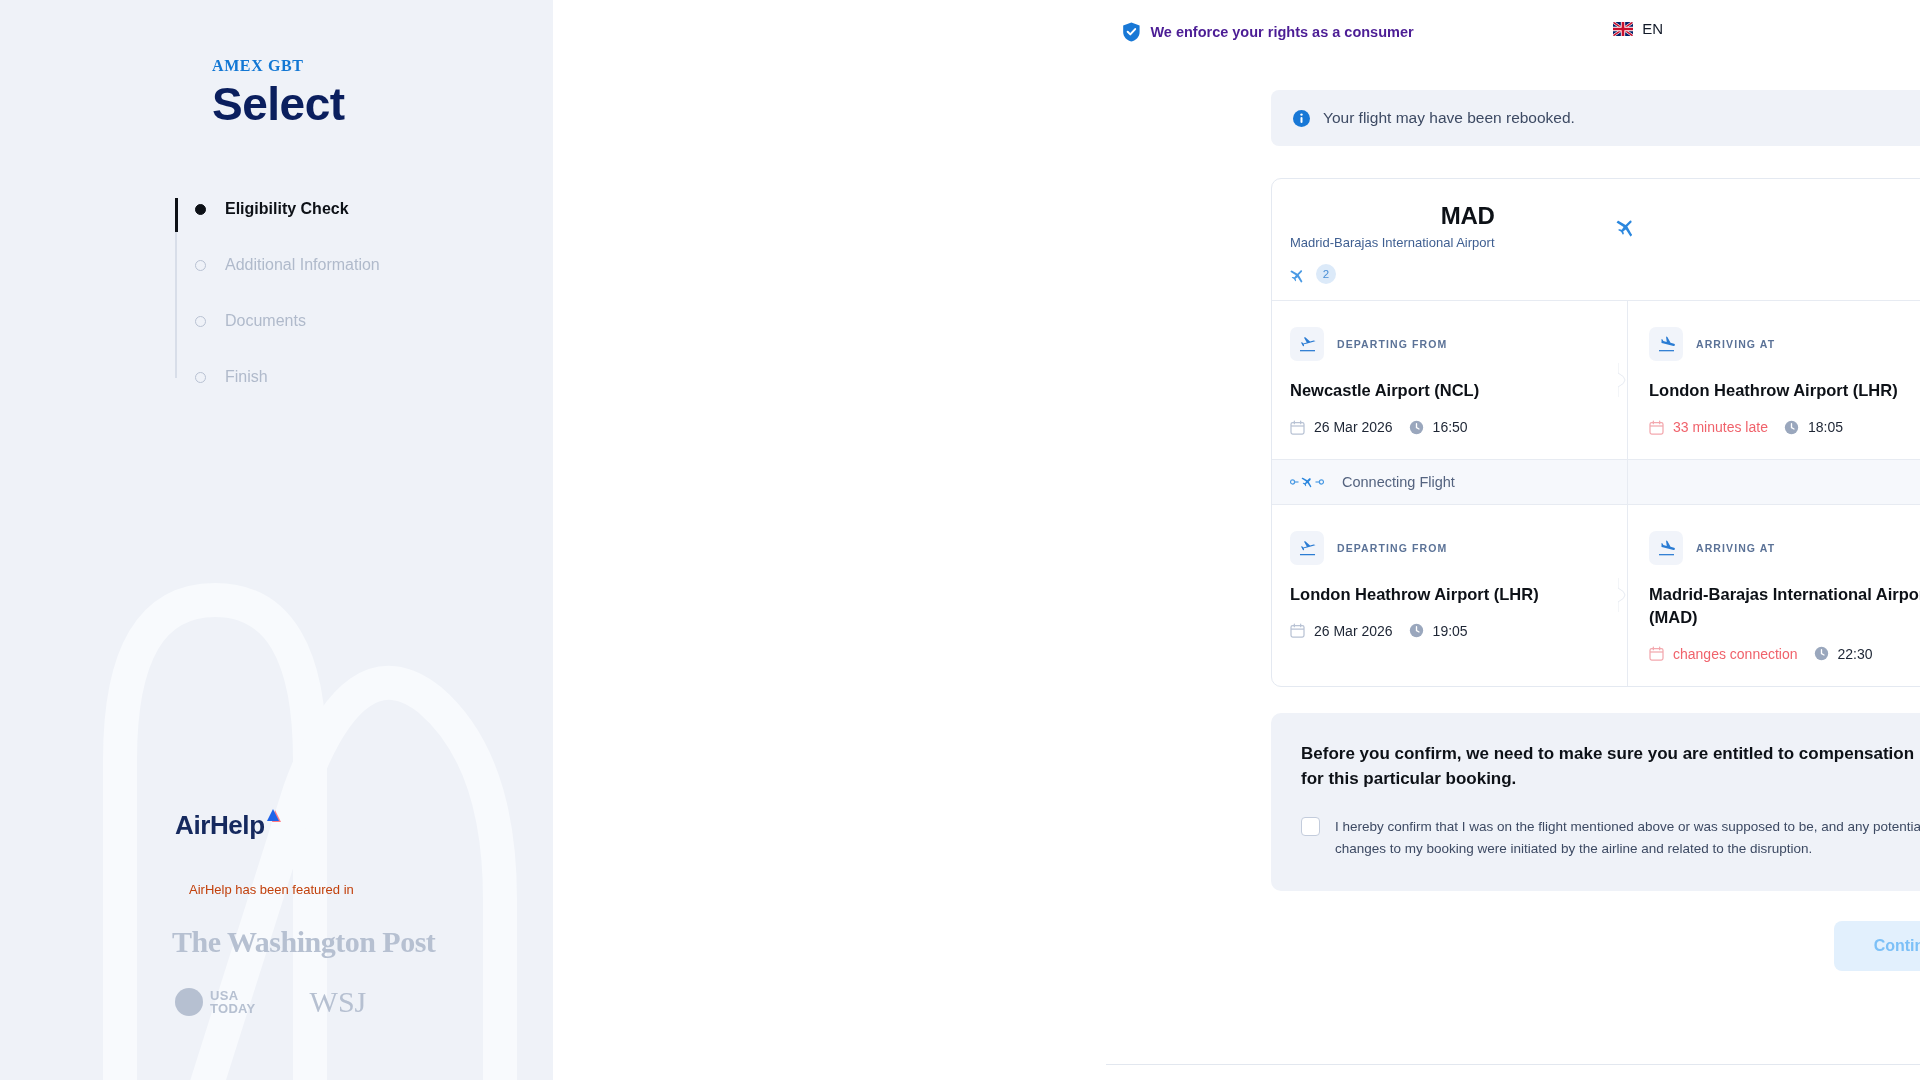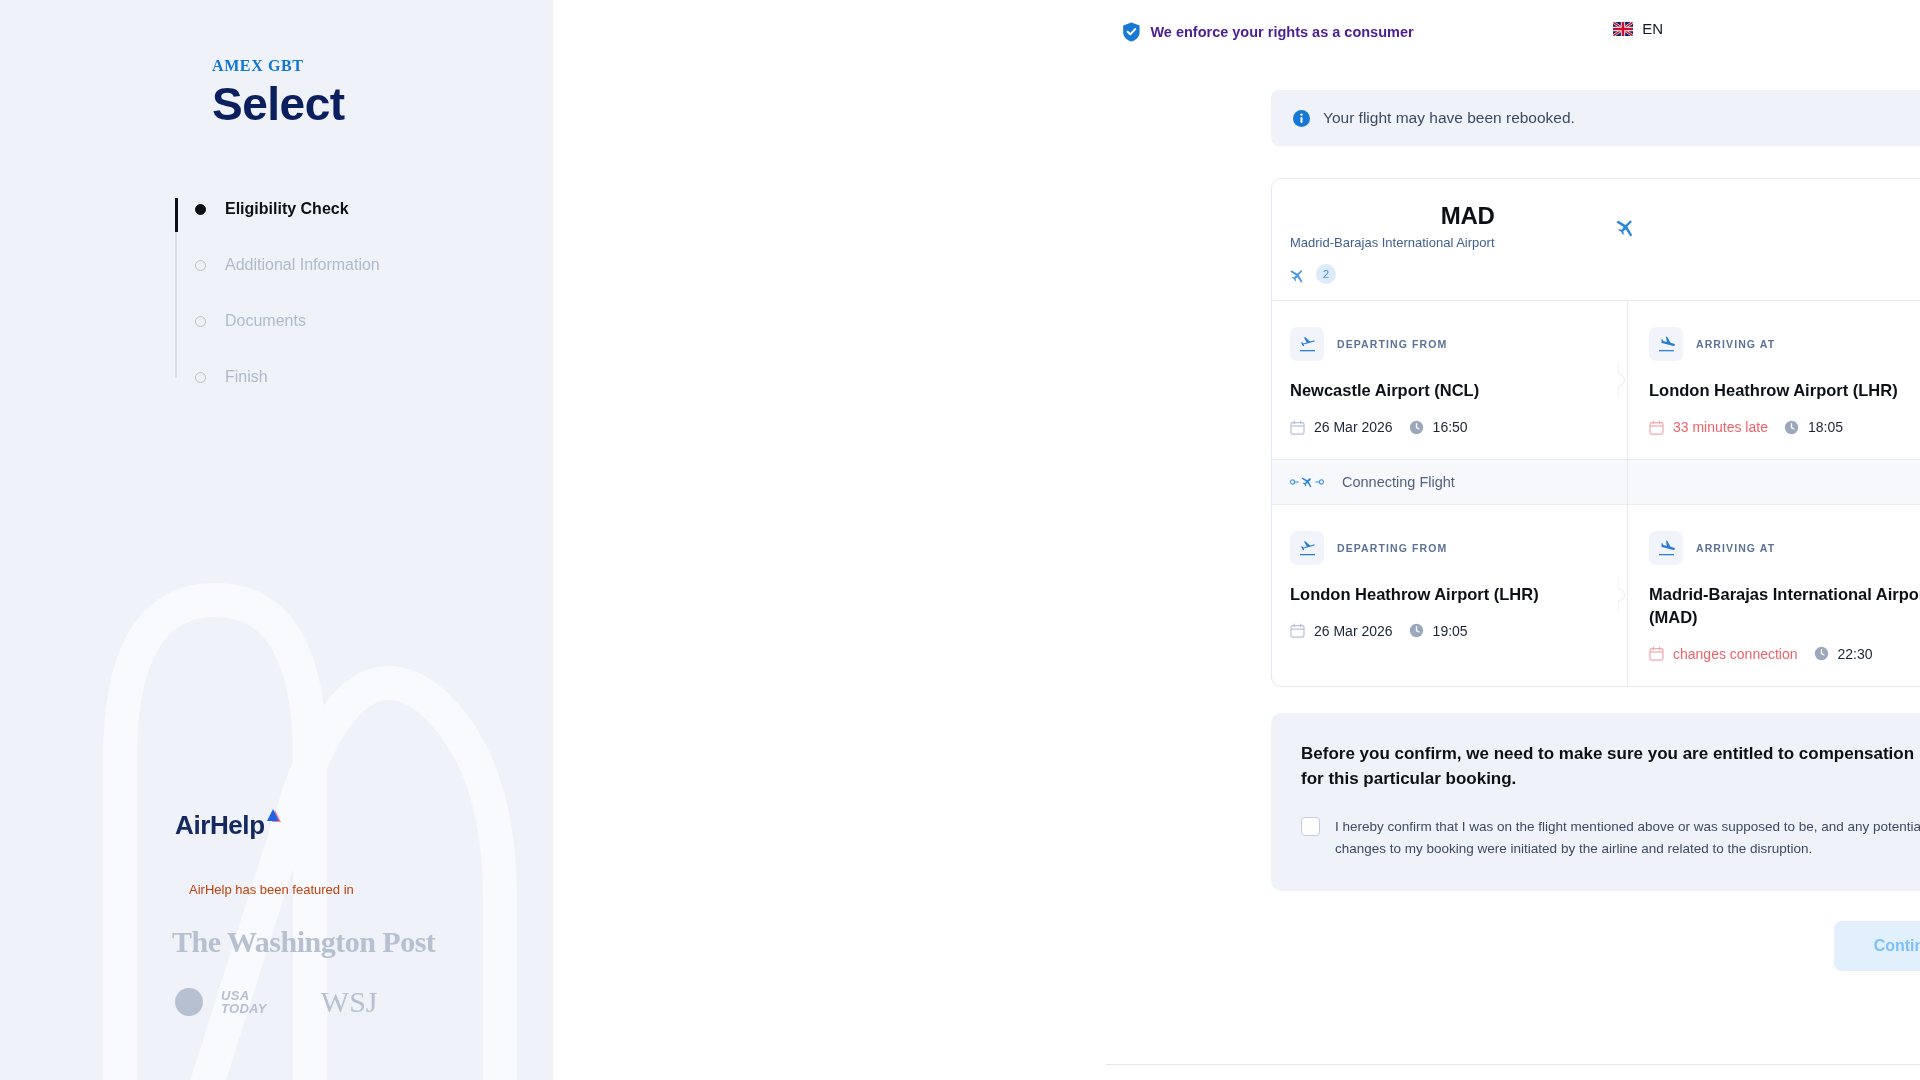--- a/index.html
+++ b/index.html
@@ -67,21 +67,21 @@
     position: absolute; left: 189px; top: 882px;
     font-size: 13px; color: #c2410c;
   }
   .press-wapo {
     position: absolute; left: 172px; top: 925px;
     font-family: "Liberation Serif", "DejaVu Serif", serif;
     font-size: 30px; font-weight: bold; color: #b6c0d1; letter-spacing: -0.5px;
     white-space: nowrap;
   }
   .press-row { position: absolute; left: 175px; top: 985px; display: flex; align-items: center; gap: 54px; }
-  .usatoday { display: flex; align-items: center; gap: 18px; font-style: italic; }
+  .usatoday { display: flex; align-items: center; gap: 7px; }
   .usatoday-dot { width: 28px; height: 28px; border-radius: 50%; background: #b6c0d1; }
   .usatoday-txt { font-size: 13px; font-weight: bold; line-height: 1.02; color: #b6c0d1; letter-spacing: .3px; }
   .wsj {
     font-family: "Liberation Serif", "DejaVu Serif", serif;
     font-size: 30px; color: #b6c0d1; letter-spacing: 0px;
   }
 
   
   .main { position: relative; flex: 1 1 auto; height: 1080px; background: #fff; }
 

